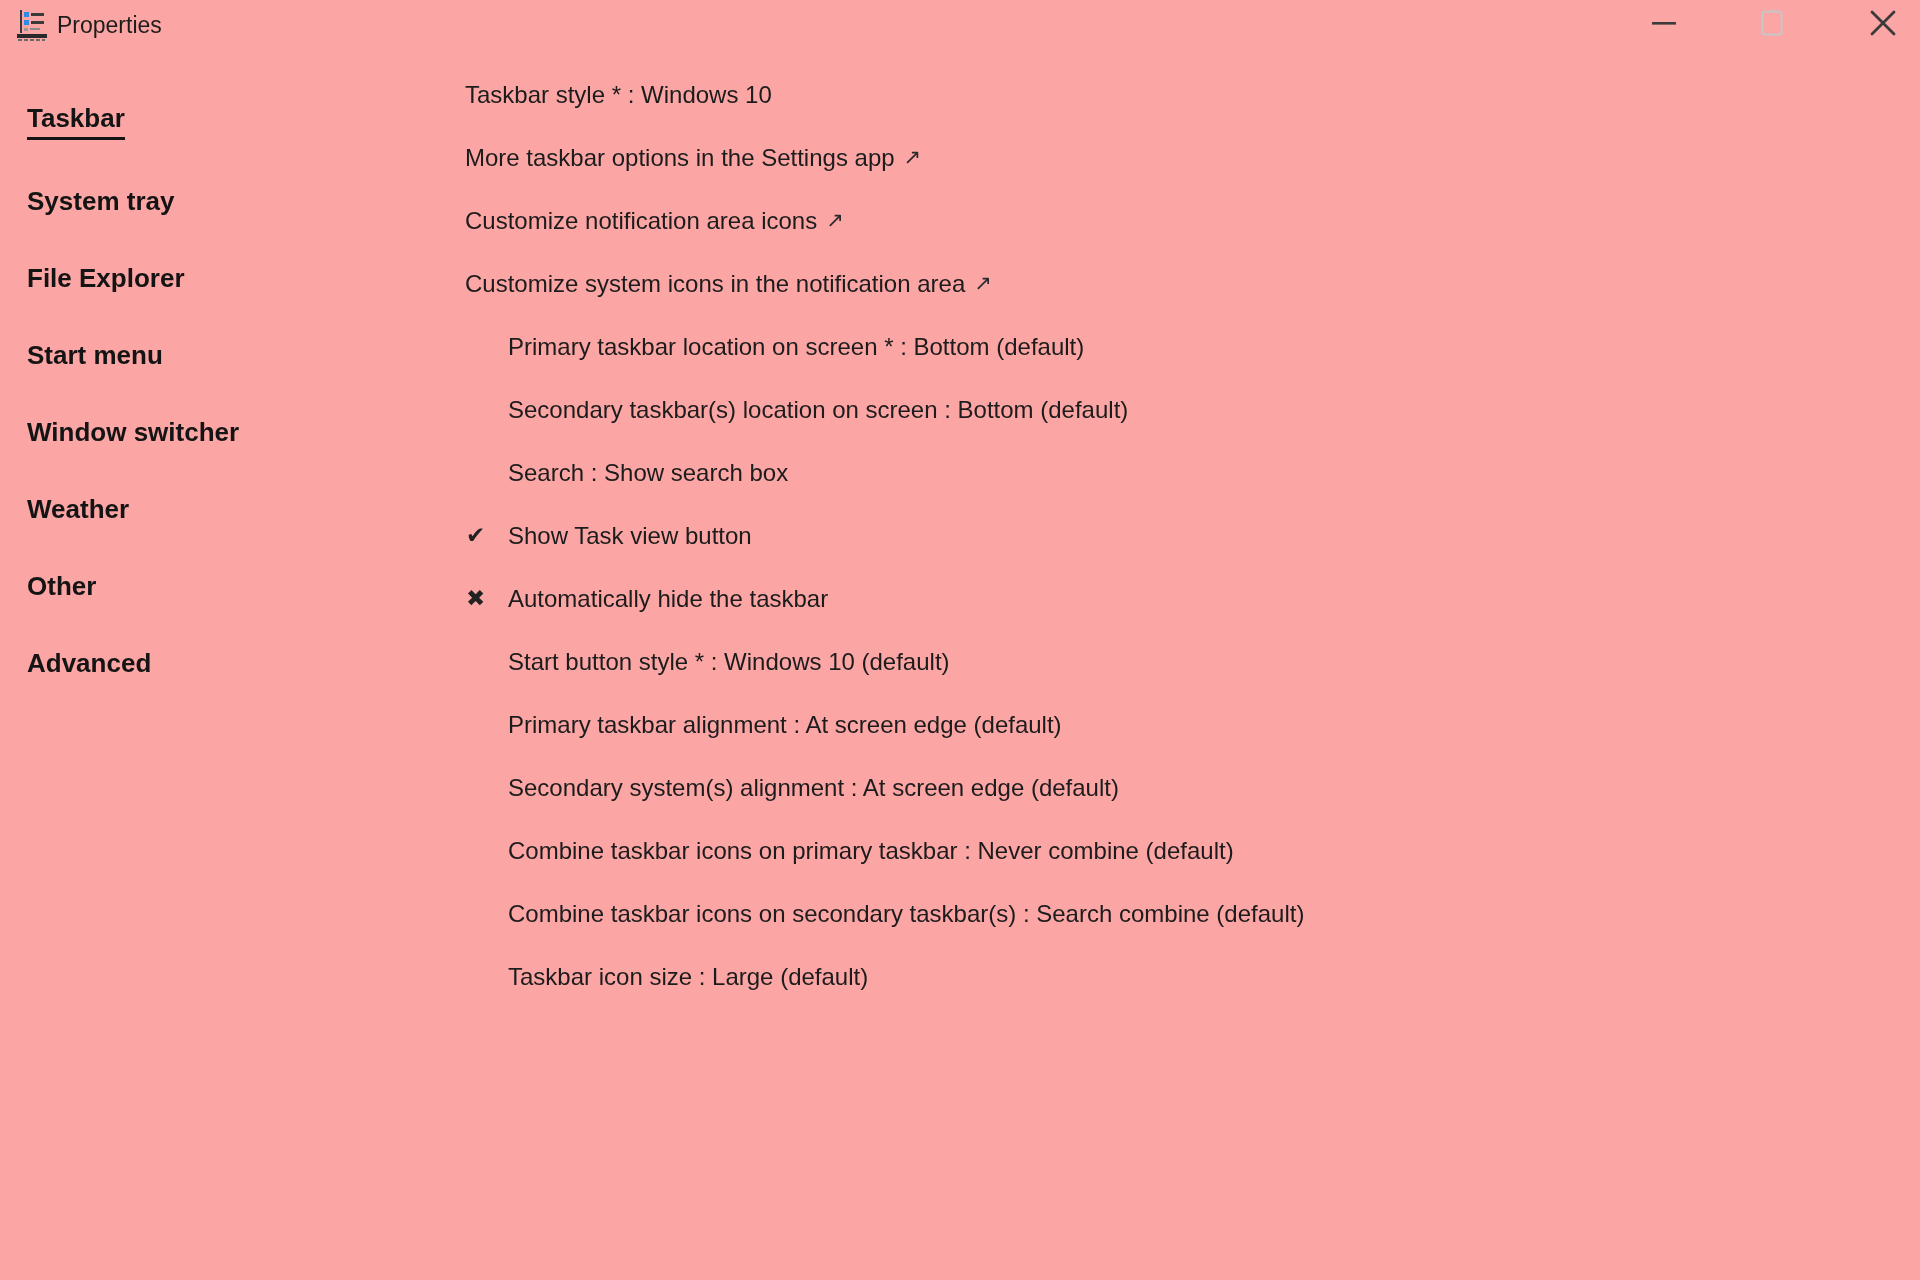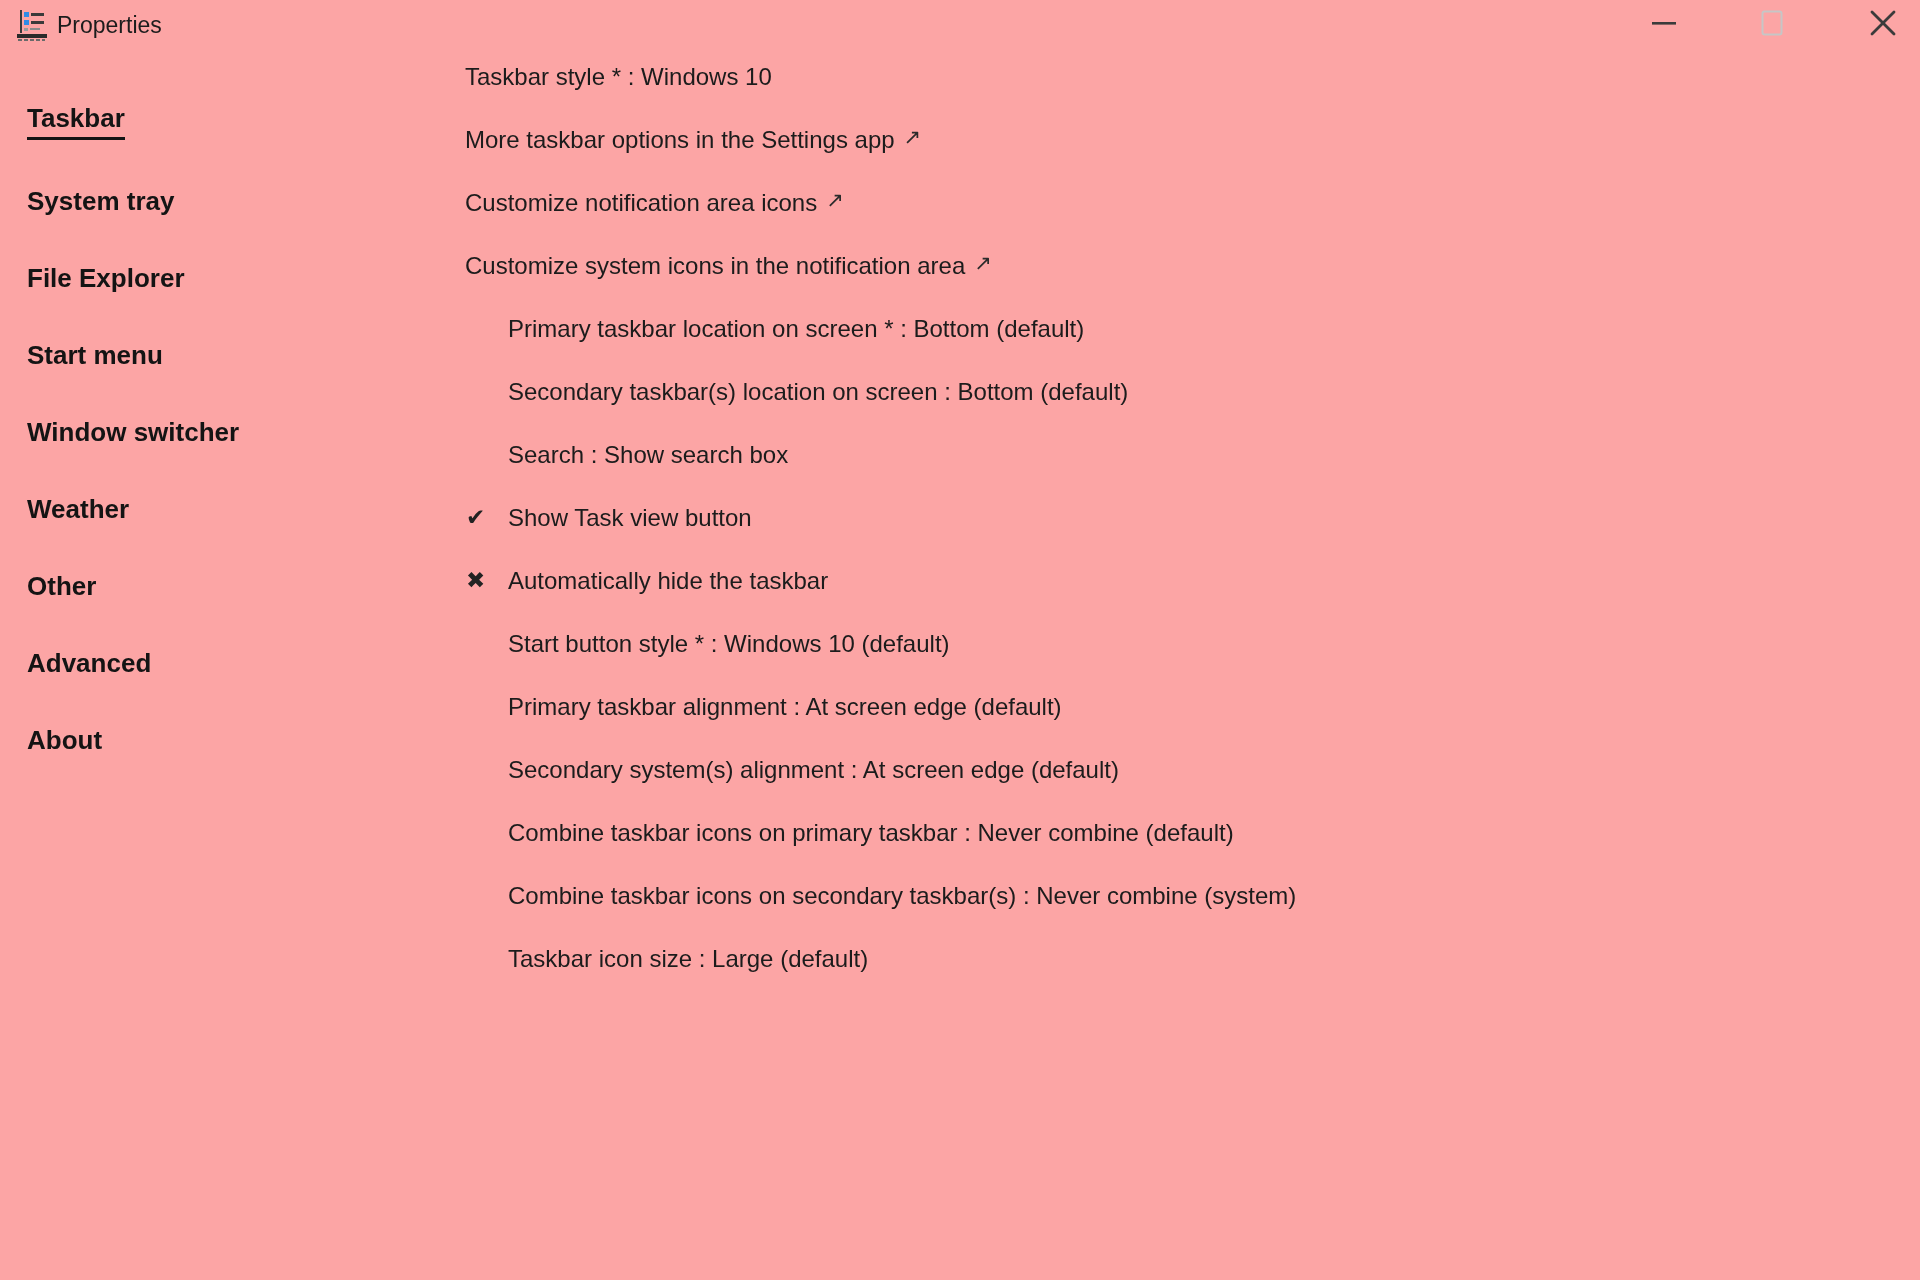--- a/index.html
+++ b/index.html
@@ -82,20 +82,21 @@
   
   .content {
     position: absolute;
     left: 465px;
     top: 63px;
     right: 20px;
   }
   .row {
     height: 63px;
     display: flex;
+    align-items: center;
     font-size: 24px;
     color: #1c1c1c;
     white-space: nowrap;
     cursor: pointer;
   }
   .row.indent1 { padding-left: 43px; }
   .row .arrow {
     font-size: 21px;
     margin-left: 9px;
     color: #2b2b2b;
@@ -178,23 +179,20 @@
       </div>
     <div class="nav-item">
         <span class="nav-label">Weather</span>
       </div>
     <div class="nav-item">
         <span class="nav-label">Other</span>
       </div>
     <div class="nav-item">
         <span class="nav-label">Advanced</span>
       </div>
-    <div class="nav-item">
-        <span class="nav-label">About</span>
-      </div>
   </nav>
 
   <main class="content">
 
     <div class="row indent0">
       <span>Taskbar style * : Windows 10</span>
     </div>
 
     <div class="row indent0">
       <span>More taskbar options in the Settings app</span>
@@ -243,21 +241,21 @@
 
     <div class="row indent1">
       <span>Secondary system(s) alignment : At screen edge (default)</span>
     </div>
 
     <div class="row indent1">
       <span>Combine taskbar icons on primary taskbar : Never combine (default)</span>
     </div>
 
     <div class="row indent1">
-      <span>Combine taskbar icons on secondary taskbar(s) : Never combine (system)</span>
+      <span>Combine taskbar icons on secondary taskbar(s) : Search combine (default)</span>
     </div>
 
     <div class="row indent1">
       <span>Taskbar icon size : Large (default)</span>
     </div>
 
   </main>
 </div>
 
 </body></html>

